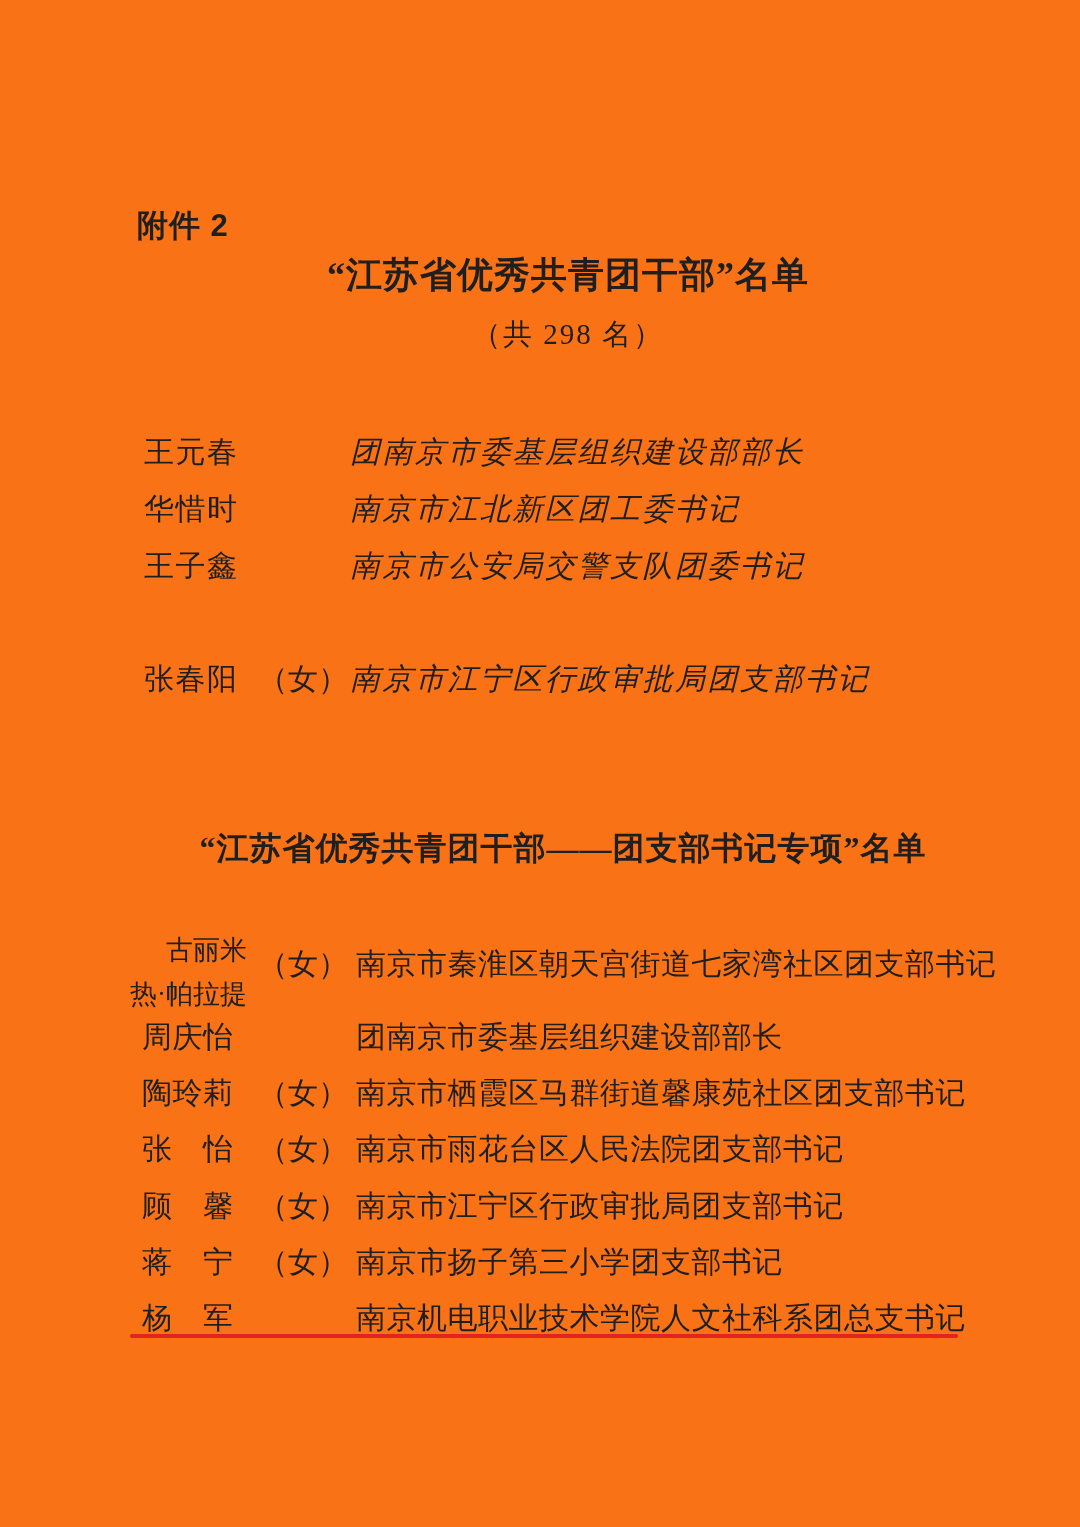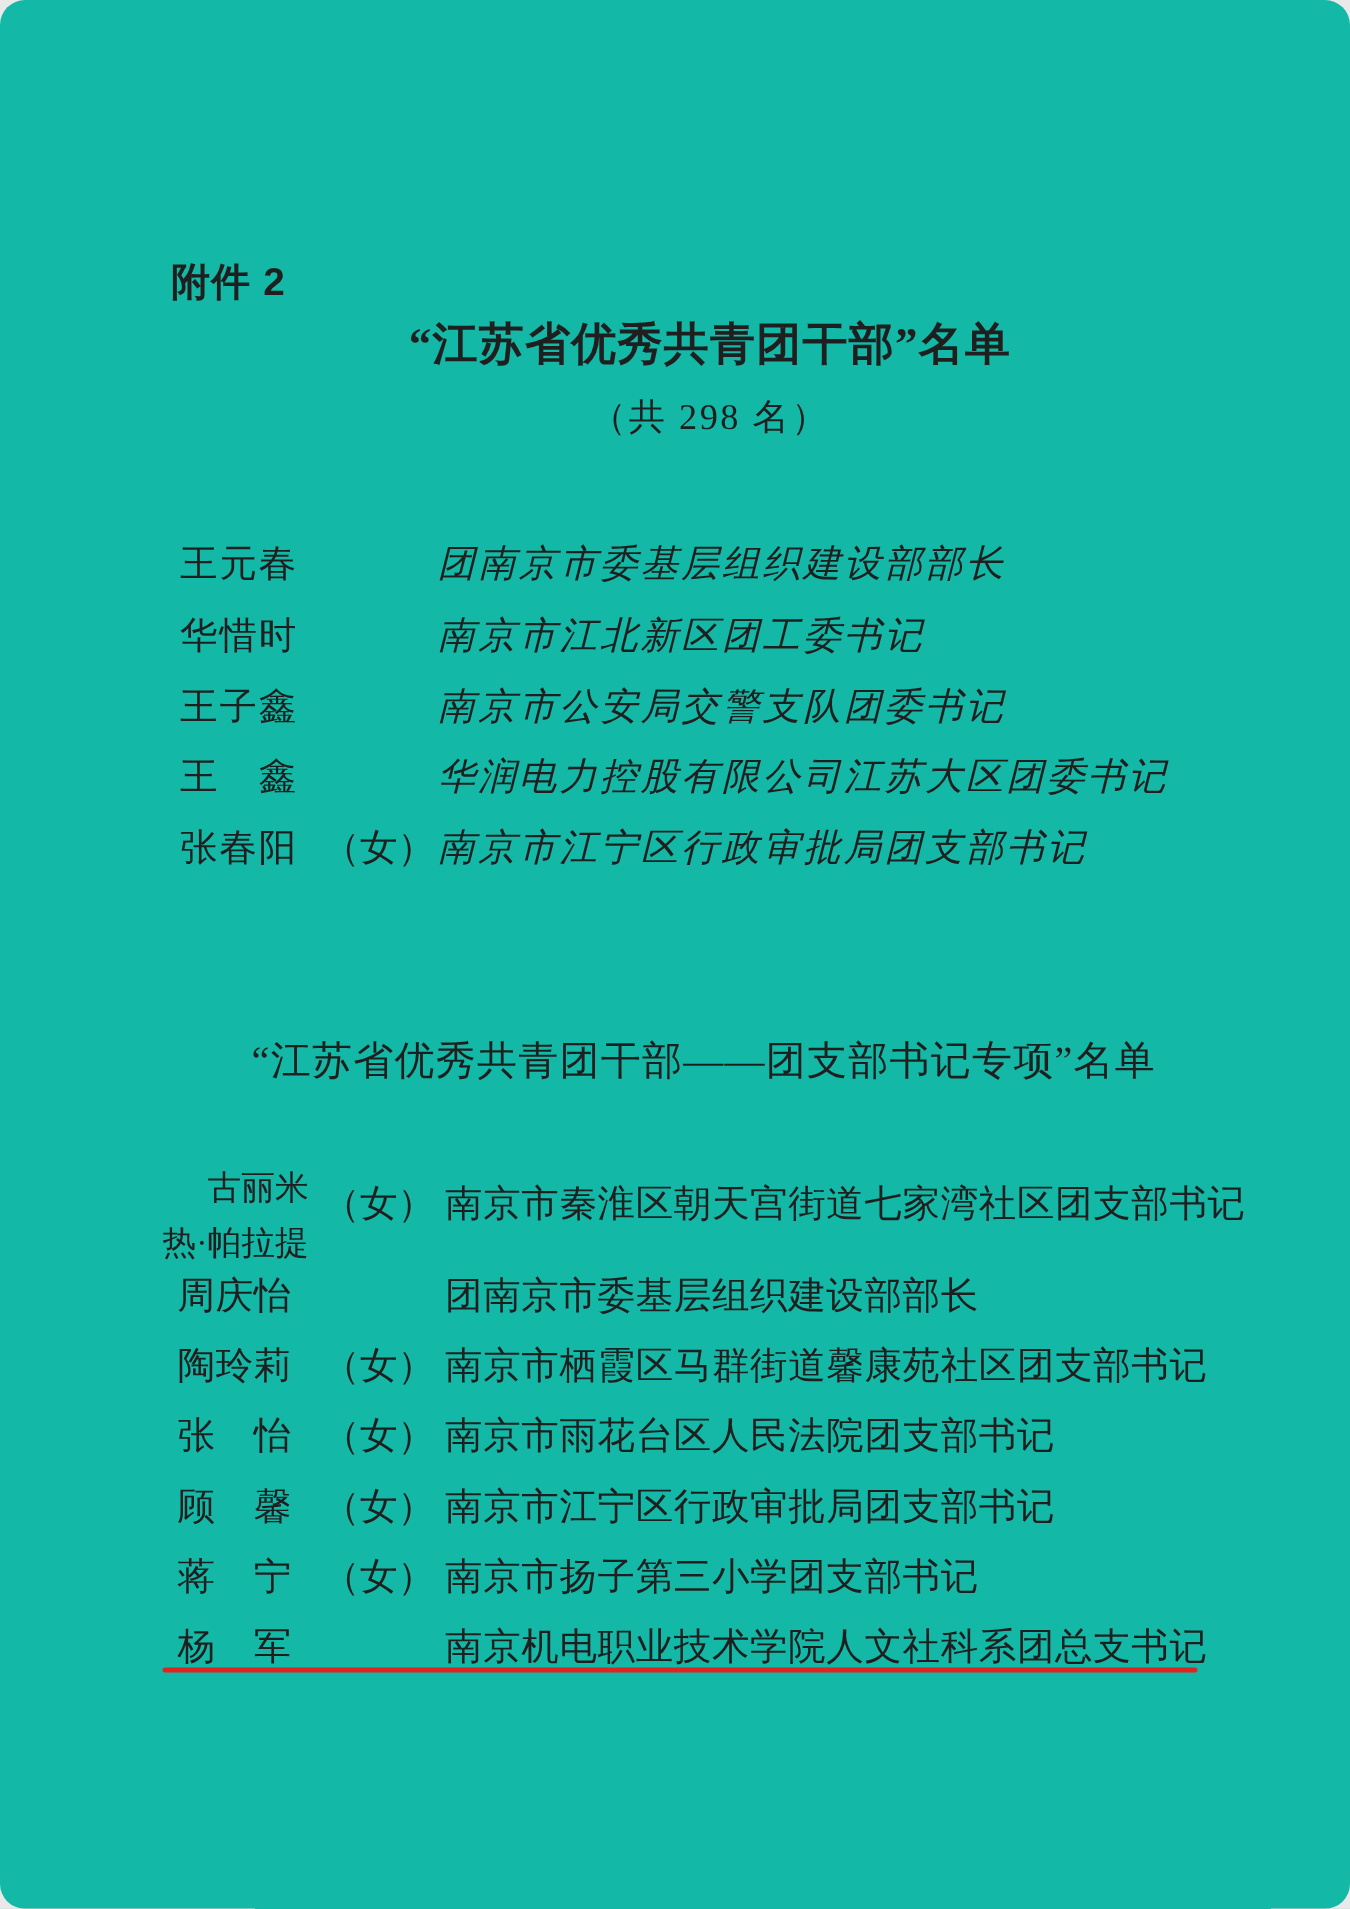--- a/index.html
+++ b/index.html
@@ -1,24 +1,23 @@
 <!DOCTYPE html>
 <html><head>
 <meta charset="utf-8">
 <style>
   html,body{margin:0;padding:0;background:#e9e9e9;}
   .page{
     position:relative;
     width:1080px;height:1527px;
     margin:0 auto;
-    background:#14b8a6;
+    background:#f97316;
     overflow:hidden;
     font-family:"Liberation Serif","DejaVu Serif",serif;
     color:#1f1f1f;
-    border-radius:20px;
   }
   .txt{position:absolute;white-space:nowrap;}
   .att-label{
     left:137px;top:206px;
     font-size:31px;line-height:40px;
     font-weight:600;
     font-family:"Liberation Sans","DejaVu Sans",sans-serif;
     letter-spacing:1px;
   }
   .title-1{
@@ -33,21 +32,21 @@
     left:0;right:0;top:312px;
     text-align:center;
     font-size:29px;line-height:44px;
     letter-spacing:2px;
     padding-left:56px;
   }
   .title-2{
     left:0;right:0;top:824px;
     text-align:center;
     font-size:32px;line-height:48px;
-    font-weight:400;
+    font-weight:700;
     letter-spacing:1px;
     padding-left:46px;
   }
   .row{position:absolute;left:0;width:912px;height:38px;}
   .cell{position:absolute;top:0;white-space:nowrap;font-size:30px;line-height:36px;}
   
   .s1 .c-name{left:144px;letter-spacing:1.5px;}
   .s1 .c-gender{left:258px;letter-spacing:0;}
   .s1 .c-pos{left:350px;letter-spacing:2.5px;font-style:italic;}
   
@@ -89,25 +88,20 @@
   <div class="row s1" style="top:491px">
     <span class="cell c-name">华惜时</span>
     <span class="cell c-gender"></span>
     <span class="cell c-pos">南京市江北新区团工委书记</span>
   </div>
   <div class="row s1" style="top:548px">
     <span class="cell c-name">王子鑫</span>
     <span class="cell c-gender"></span>
     <span class="cell c-pos">南京市公安局交警支队团委书记</span>
   </div>
-  <div class="row s1" style="top:604px">
-    <span class="cell c-name">王　鑫</span>
-    <span class="cell c-gender"></span>
-    <span class="cell c-pos">华润电力控股有限公司江苏大区团委书记</span>
-  </div>
   <div class="row s1" style="top:661px">
     <span class="cell c-name">张春阳</span>
     <span class="cell c-gender">（女）</span>
     <span class="cell c-pos">南京市江宁区行政审批局团支部书记</span>
   </div>
 
   <div class="txt title-2">“江苏省优秀共青团干部——团支部书记专项”名单</div>
 
   <div class="name-2line">
     <span class="ln1">古丽米</span>

